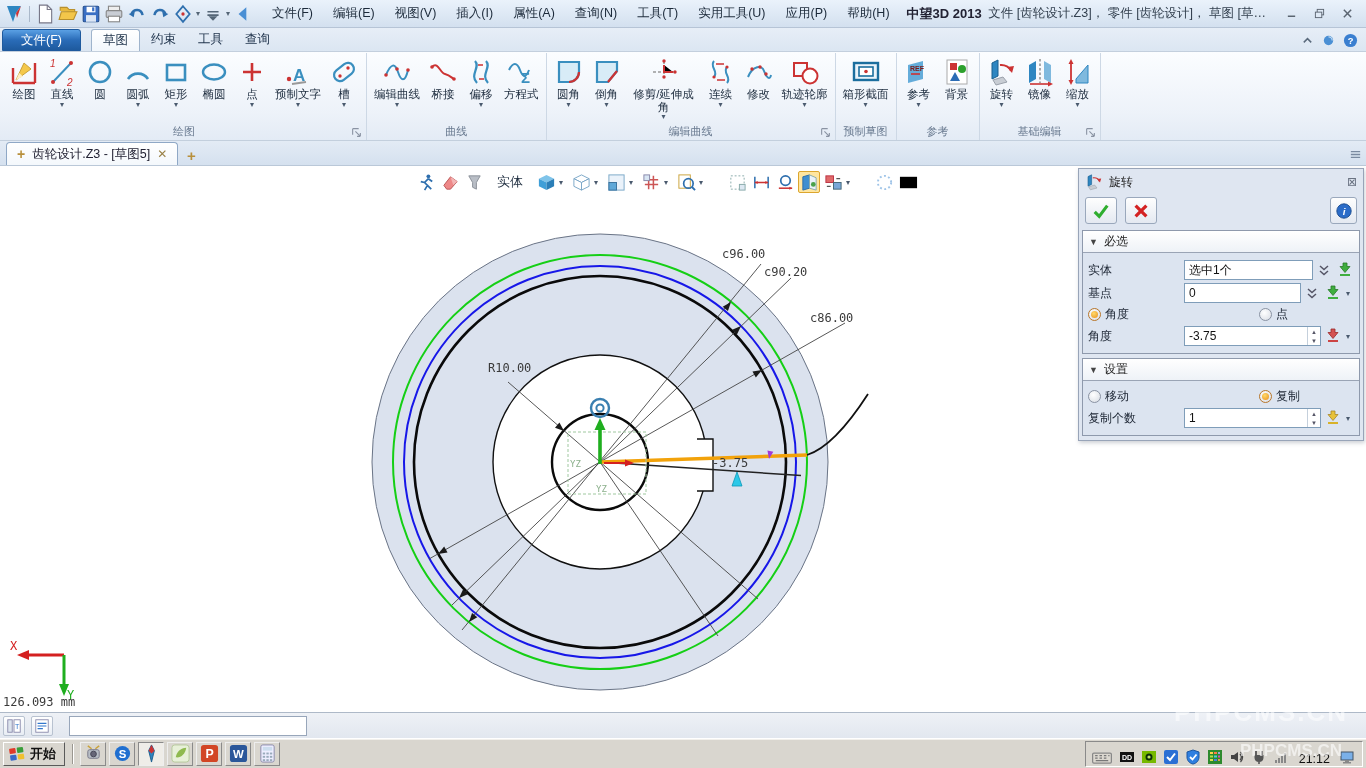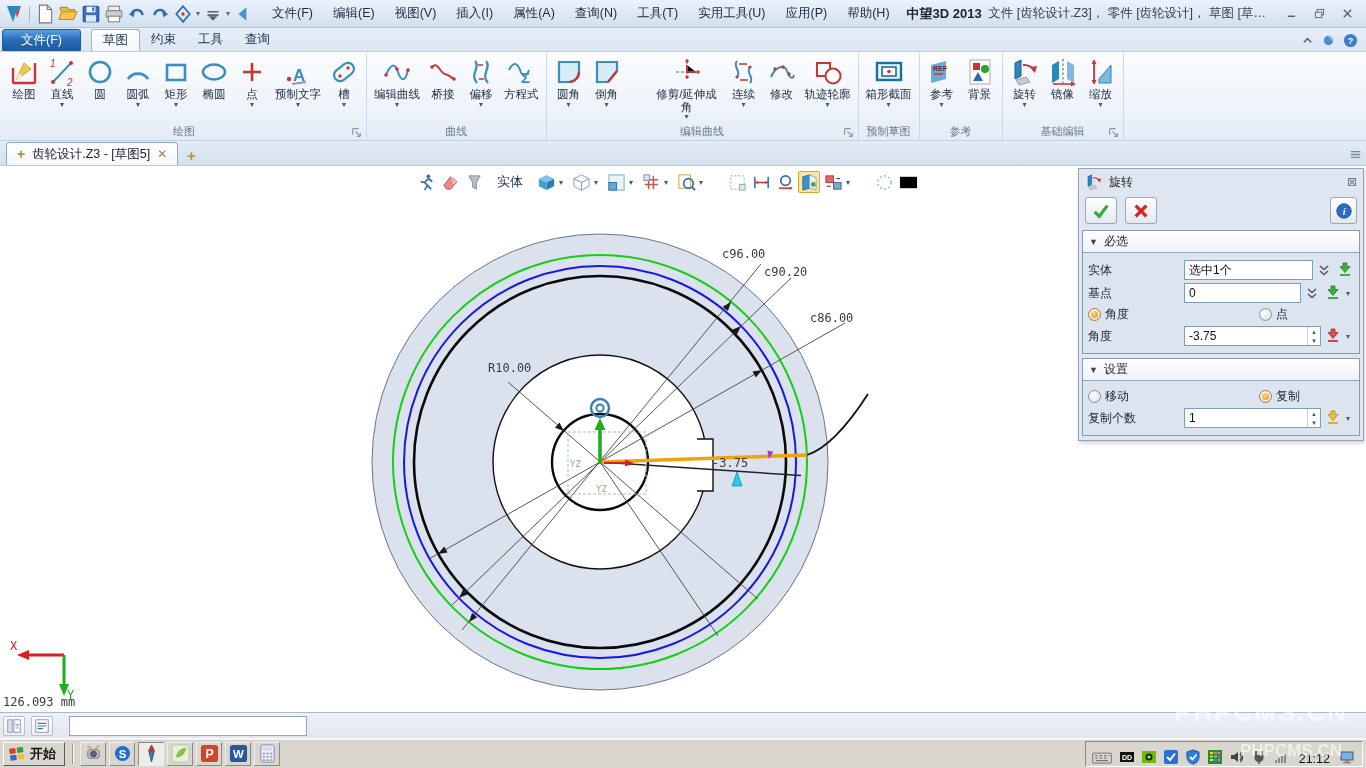--- a/index.html
+++ b/index.html
@@ -22,21 +22,21 @@
   .tabrow{height:24px;background:linear-gradient(#e7eef7,#dbe6f2);display:flex;align-items:flex-end;padding:0 2px;border-bottom:1px solid #c3cfdd;}
   .filebtn{height:22px;padding:0 18px;margin-right:10px;border:1px solid #1e5a9e;border-radius:3px 3px 0 0;background:linear-gradient(#5aa0e4,#2a6cb8 50%,#1e5a9e);color:#fff;font-size:12.5px;font-family:inherit;}
   .rtab{height:22px;padding:2px 11px;color:#22364e;font-size:12.5px;}
   .rtab.active{background:linear-gradient(#fff,#f2f7fc);border:1px solid #9fb4cc;border-bottom:none;border-radius:3px 3px 0 0;}
   .tabrow-right{margin-left:auto;display:flex;align-items:center;gap:8px;padding-right:6px;padding-bottom:3px;}
   
   .ribbon{height:89px;background:linear-gradient(#fbfdff,#edf2f9 70%,#e3ebf5);border-bottom:1px solid #c3cfdd;display:flex;align-items:stretch;padding:1px 0 0 2px;}
   .rgroup{display:flex;flex-direction:column;border-right:1px solid #cdd8e5;padding:1px 3px 0 3px;}
   .ritems{display:flex;align-items:flex-start;flex:1;}
   .rbtn{display:flex;flex-direction:column;align-items:center;min-width:38px;padding:2px 3px 0 3px;height:68px;border:1px solid transparent;border-radius:2px;}
-  .rbtn.wide{max-width:76px;margin-left:23px;}
+  .rbtn.wide{max-width:76px;}
   .ricon{width:30px;height:30px;}
   .ricon svg{width:30px;height:30px;}
   .rlabel{font-size:11.5px;color:#1d2c3e;margin-top:1px;text-align:center;line-height:1.1;white-space:nowrap;}
   .rbtn.wide .rlabel{white-space:normal;}
   .rdd{height:9px;line-height:8px;font-size:8px;color:#4a5a6e;}
   .rfoot{height:17px;display:flex;align-items:center;justify-content:center;color:#68798f;font-size:11px;position:relative;}
   .rlauncher{position:absolute;right:1px;bottom:2px;width:11px;height:11px;}
   
   .docbar{height:25px;background:linear-gradient(#e3ebf5,#d5e1ef);display:flex;align-items:flex-end;padding:0 6px;border-bottom:1px solid #bac8d8;position:relative;}
   .doctab{height:23px;background:linear-gradient(#fff,#f4f8fc);border:1px solid #8fa8c6;border-bottom:none;border-radius:4px 4px 0 0;display:flex;align-items:center;gap:7px;padding:0 10px;font-size:12.5px;color:#223;}

